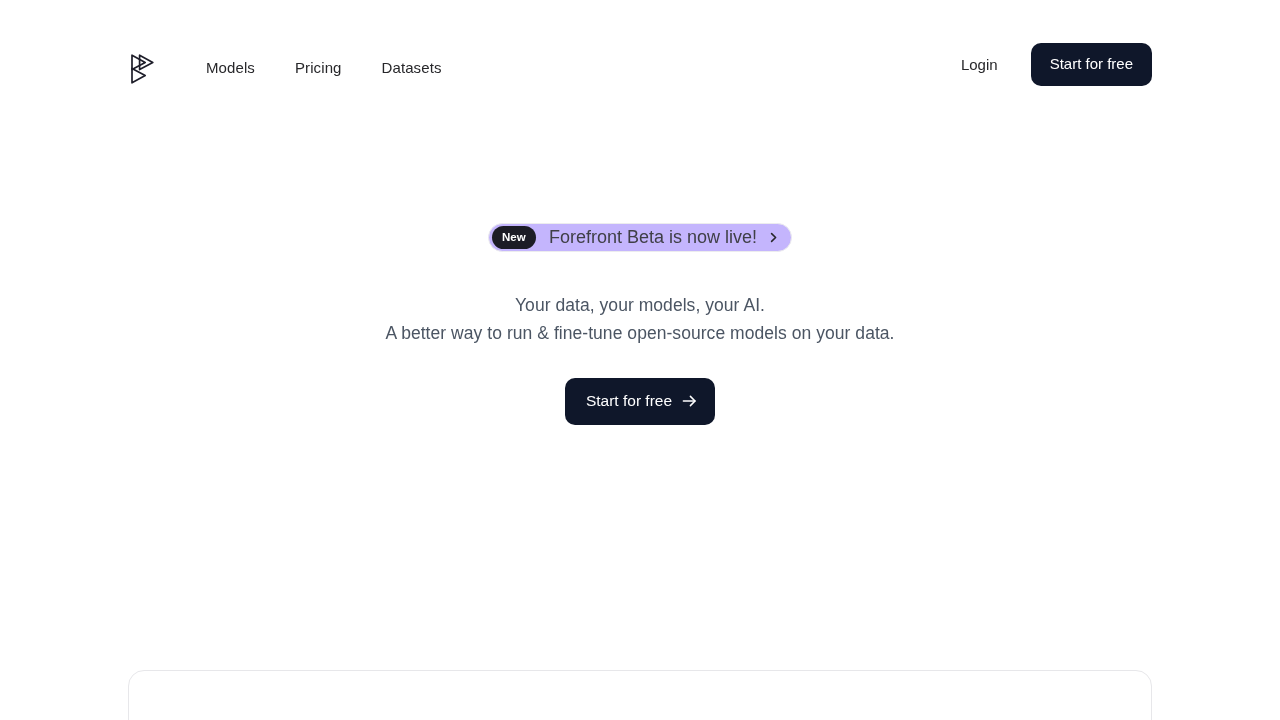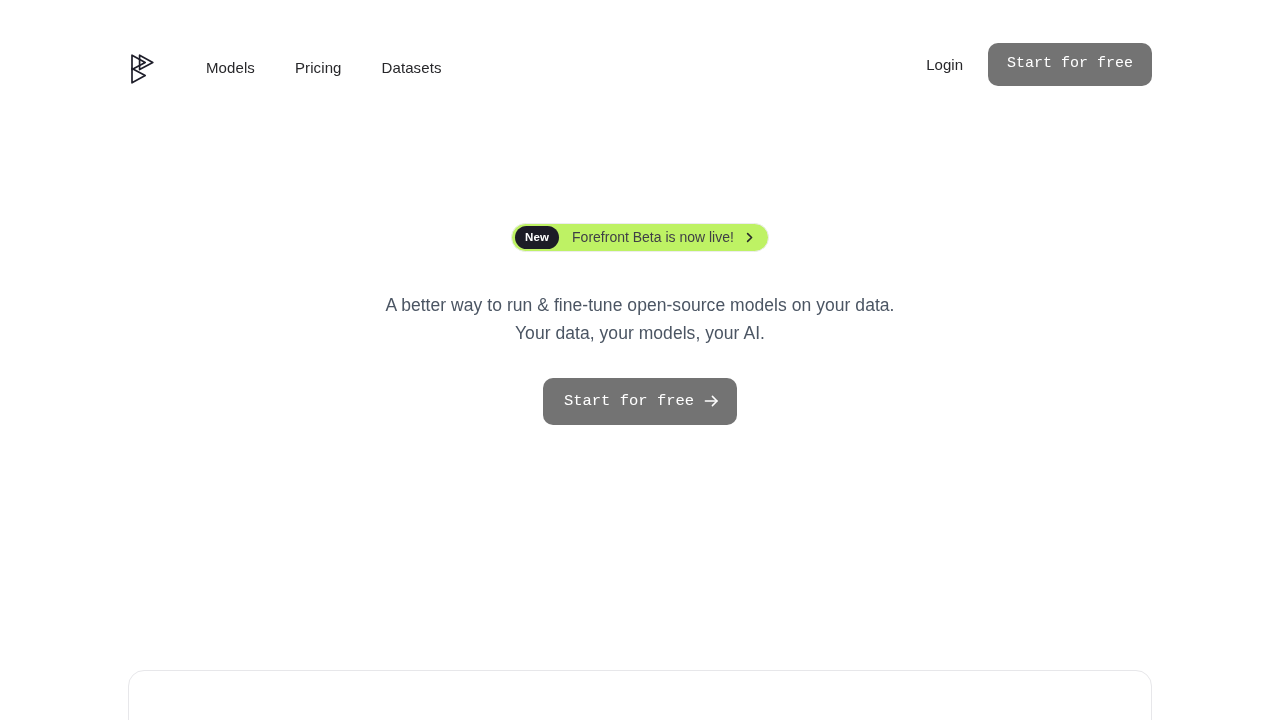--- a/index.html
+++ b/index.html
@@ -81,38 +81,38 @@
     height: 11px;
     position: relative;
     top: -3px;
   }
   .ext-arrow svg { display: block; }
 
   .header-right {
     margin-left: auto;
     display: flex;
     align-items: center;
-    gap: 4px;
+    gap: 12px;
   }
 
   .login-link {
     font-size: 15px;
     line-height: 20px;
     color: #27272a;
     padding: 8px 21px;
     cursor: pointer;
     white-space: nowrap;
   }
 
   .btn-dark {
-    background: #737373;
+    background: #0f172a;
     color: #ffffff;
     border: none;
     border-radius: 10px;
-    font-family: Liberation Mono, monospace;
+    font-family: Liberation Sans, sans-serif;
     cursor: pointer;
     white-space: nowrap;
   }
 
   .header-cta {
     font-size: 15px;
     line-height: 20px;
     padding: 11px 19px 12px 19px;
   }
 
@@ -124,41 +124,41 @@
     width: 1280px;
     display: flex;
     flex-direction: column;
     align-items: center;
   }
 
   .announce {
     margin-top: 137px;
     display: inline-flex;
     align-items: center;
-    background: #bef264;
+    background: #c4b5fd;
     border: 1px solid #ececee;
     border-radius: 999px;
     padding: 2px 3px 3px 3px;
     height: 29px;
     cursor: pointer;
   }
 
   .announce-pill {
     background: #1c1c26;
     color: #ffffff;
     font-size: 11.5px;
     font-weight: bold;
     line-height: 14px;
     border-radius: 999px;
     padding: 4px 10px 5px 10px;
     letter-spacing: 0.1px;
   }
 
   .announce-text {
-    font-size: 14px;
+    font-size: 18px;
     line-height: 18px;
     color: #3f3f46;
     padding: 0 9px 0 13px;
     white-space: nowrap;
   }
 
   .announce-chevron {
     width: 14px;
     height: 14px;
     margin-right: 8px;
@@ -265,22 +265,22 @@
       <span class="announce-text">Forefront Beta is now live!</span>
       <span class="announce-chevron">
         <svg width="13" height="13" viewBox="0 0 13 13" fill="none" xmlns="http://www.w3.org/2000/svg">
           <path d="M4.6 2.6 L8.6 6.5 L4.6 10.4" stroke="#27272a" stroke-width="1.6" stroke-linecap="round" stroke-linejoin="round"></path>
         </svg>
       </span>
     </div>
 
 
     <p class="subtitle">
+      <span class="sub-line">Your data, your models, your AI.</span>
       <span class="sub-line">A better way to run &amp; fine-tune open-source models on your data.</span>
-      <span class="sub-line">Your data, your models, your AI.</span>
     </p>
 
     <button class="btn-dark hero-cta">
       <span>Start for free</span>
       <span class="arrow-right">
         <svg width="15" height="14" viewBox="0 0 15 14" fill="none" xmlns="http://www.w3.org/2000/svg">
           <path d="M1.4 7 L13 7" stroke="#ffffff" stroke-width="1.5" stroke-linecap="round"></path>
           <path d="M8.4 2.4 L13 7 L8.4 11.6" stroke="#ffffff" stroke-width="1.5" stroke-linecap="round" stroke-linejoin="round"></path>
         </svg>
       </span>

